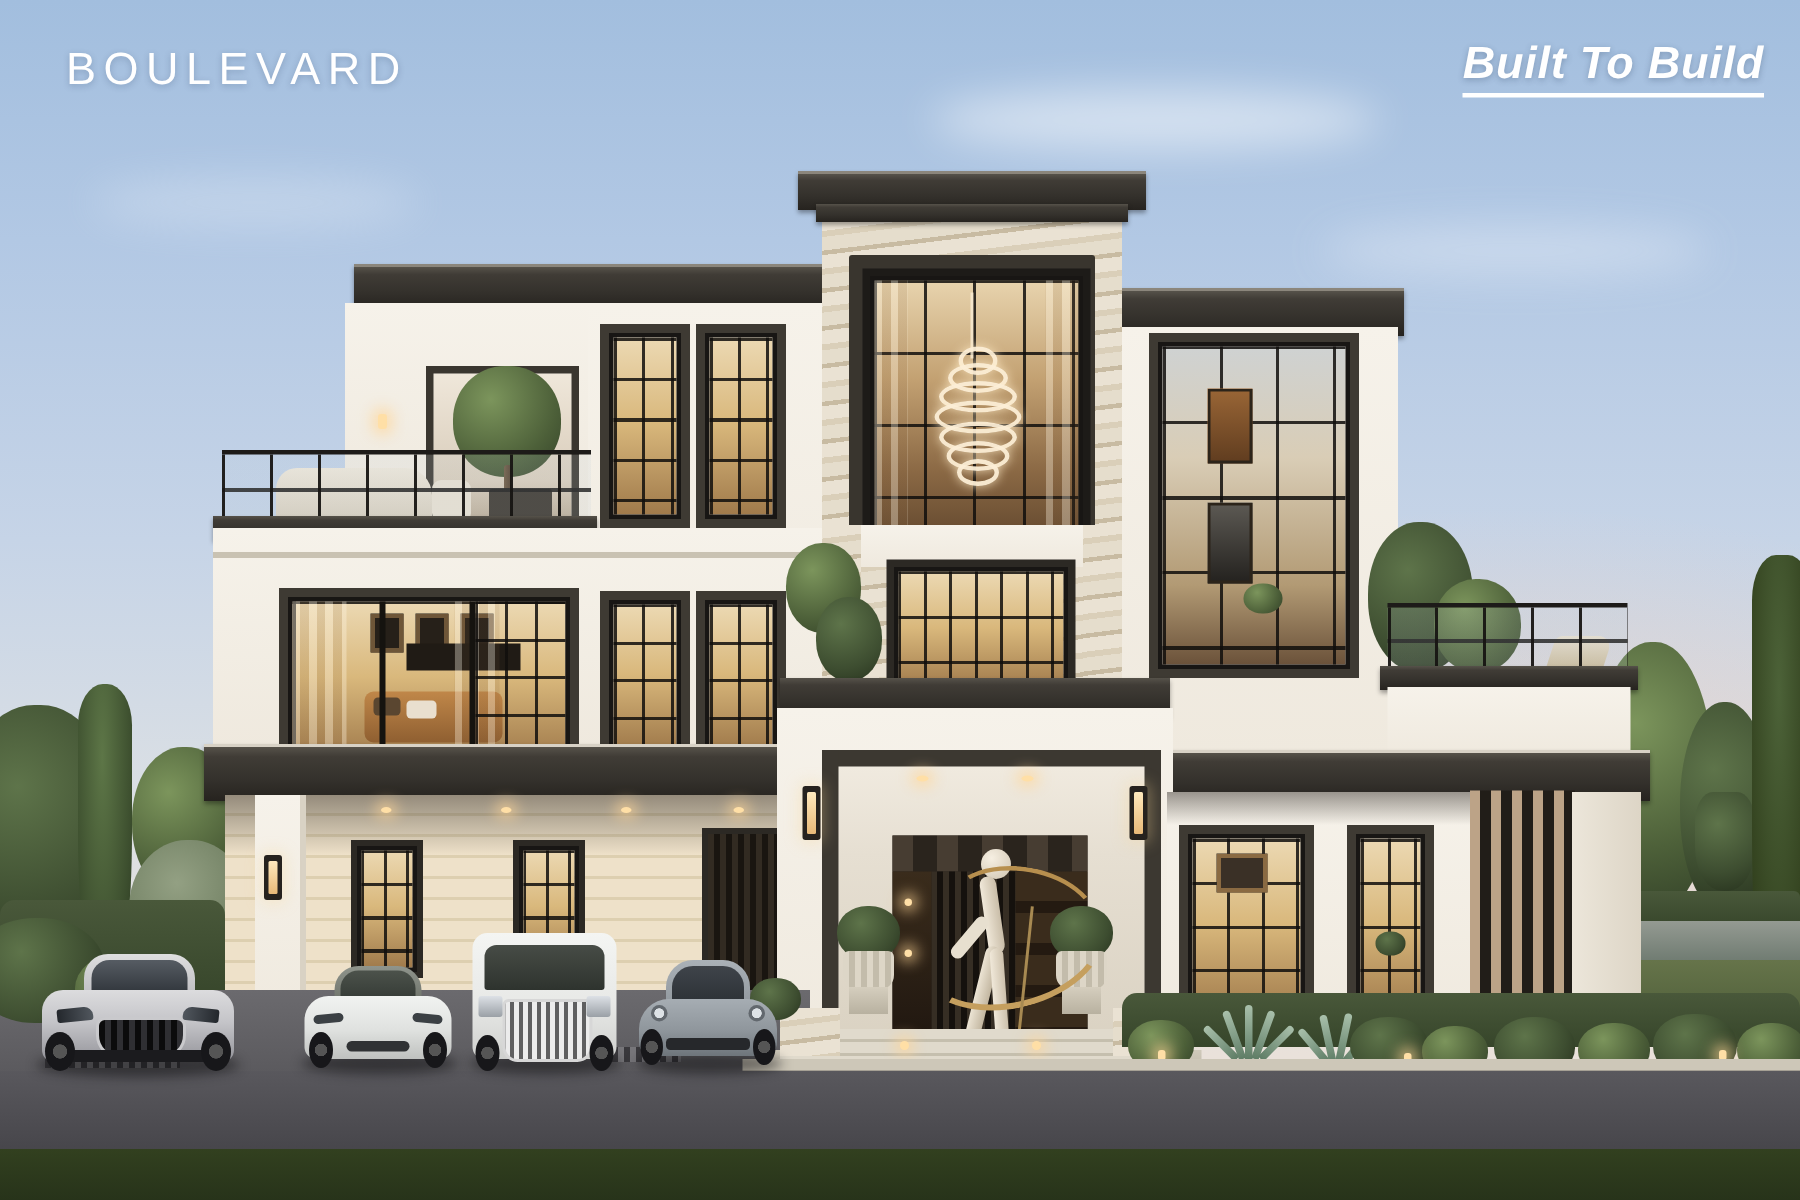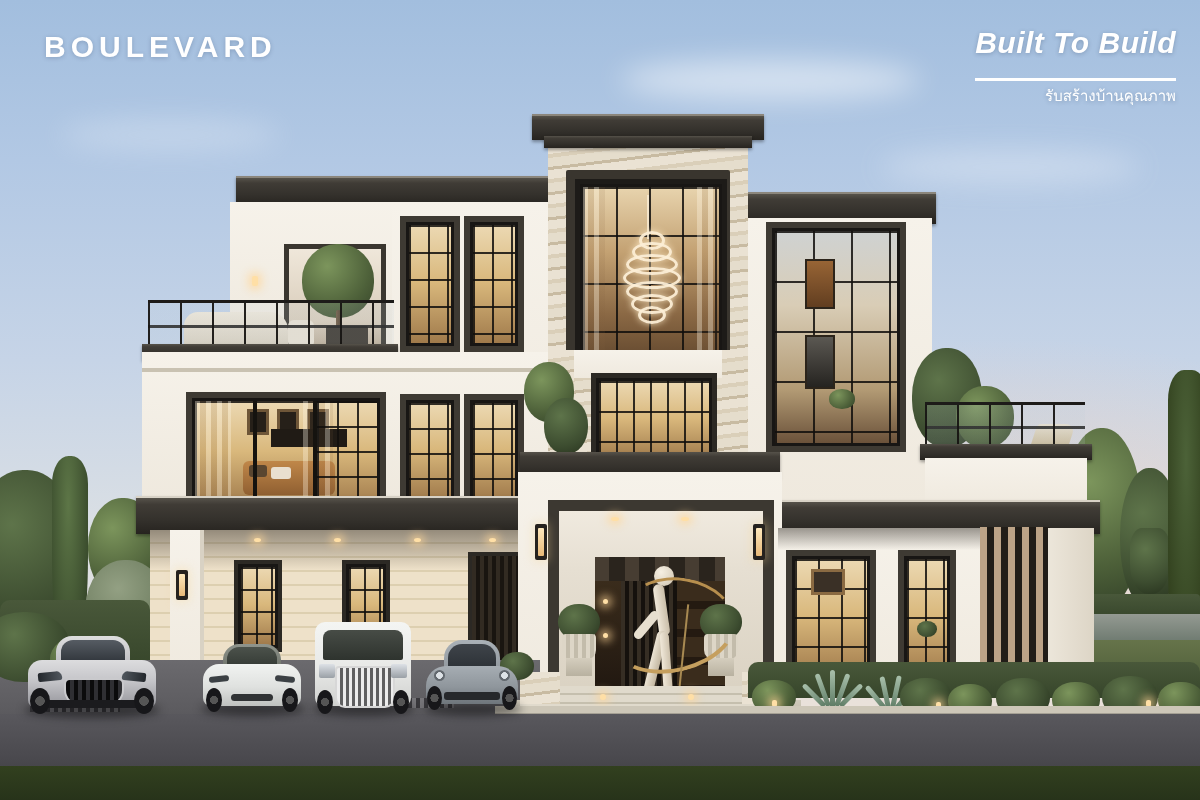--- a/index.html
+++ b/index.html
@@ -56,24 +56,24 @@
 
   
   .ring{border:3px solid rgba(252,238,214,.95);border-radius:50%;box-shadow:0 0 7px rgba(255,236,200,.8);}
 
   
   .car{position:absolute;}
   .car .shadow{position:absolute;background:rgba(10,10,12,.5);border-radius:50%;filter:blur(4px);}
   .wheel{position:absolute;background:radial-gradient(circle at 50% 50%,#555 0 28%,#17171a 30% 100%);border-radius:50%;}
 
   
-  .title{color:#fff;font-size:30px;letter-spacing:5px;font-weight:700;text-shadow:0 1px 4px rgba(40,60,90,.25);}
+  .title{color:#fff;font-size:30px;letter-spacing:5px;font-weight:400;text-shadow:0 1px 4px rgba(40,60,90,.25);}
   .brand{color:#fff;text-align:right;text-shadow:0 1px 4px rgba(40,60,90,.3);}
   .brand-name{display:inline-block;font-size:30px;font-weight:bold;font-style:italic;letter-spacing:.5px;
-              border-bottom:3px solid #fff;padding-bottom:18px;}
+              border-bottom:3px solid #fff;padding-bottom:2px;}
   .brand-group{font-size:20px;font-weight:bold;letter-spacing:2px;margin-top:3px;}
   .brand-thai{font-size:15px;margin-top:3px;font-weight:400;}
 </style>
 </head>
 <body>
 
 <div class="scene">
 
   <div class="a sky"></div>
   <div class="a sky-glow"></div>
@@ -340,16 +340,15 @@
     <div class="a" style="left:8px;top:30px;width:11px;height:11px;background:radial-gradient(circle,#dde2e6 0 40%,#62686e 45%);border-radius:50%;"></div>
     <div class="a" style="left:73px;top:30px;width:11px;height:11px;background:radial-gradient(circle,#dde2e6 0 40%,#62686e 45%);border-radius:50%;"></div>
     <div class="a" style="left:18px;top:52px;width:56px;height:8px;background:#26282b;border-radius:3px;"></div>
     <div class="wheel" style="left:1px;top:46px;width:15px;height:24px;"></div>
     <div class="wheel" style="left:76px;top:46px;width:15px;height:24px;"></div>
   </div>
 
   <div class="a title" style="left:44px;top:30px;">BOULEVARD</div>
   <div class="a brand" style="right:24px;top:26px;">
     <div class="brand-name">Built To Build</div>
-    <div class="brand-thai">รับสร้างบ้านคุณภาพ</div>
   </div>
 
 </div>
 
 </body></html>

